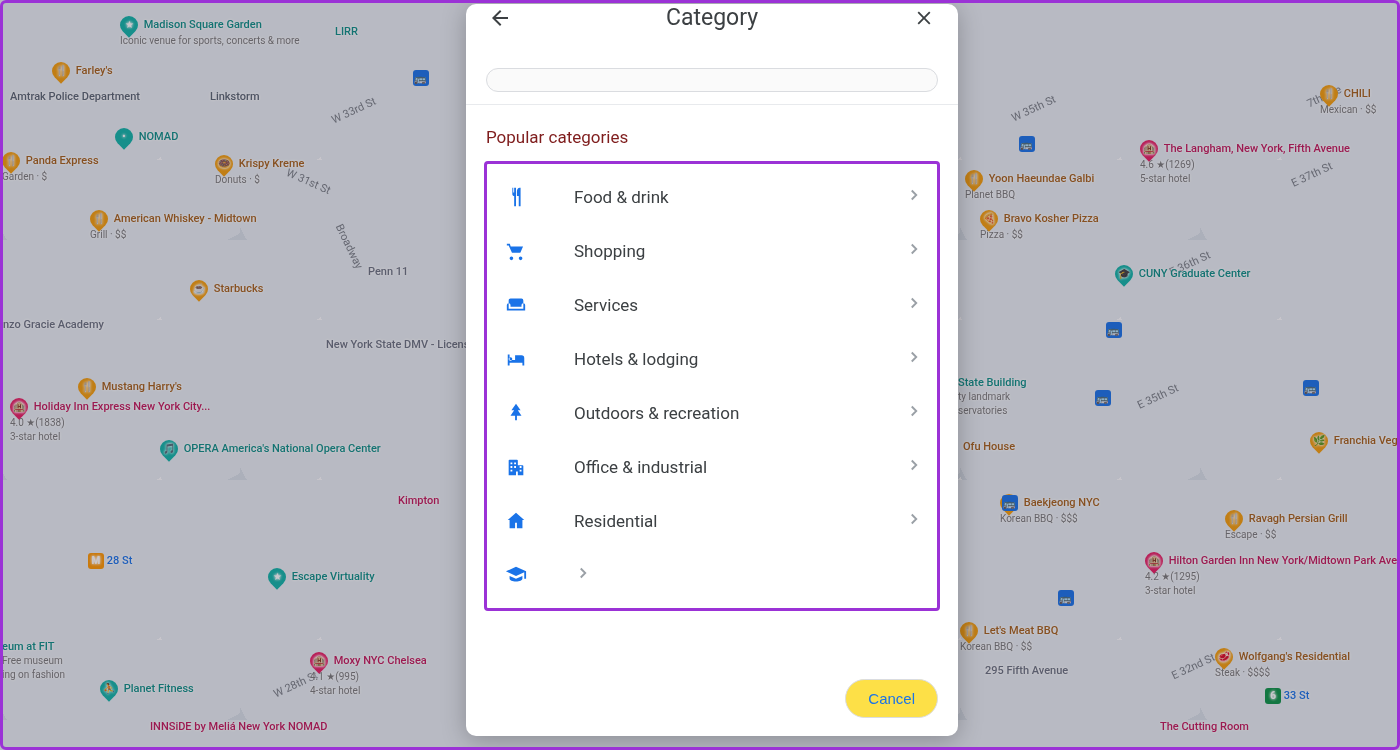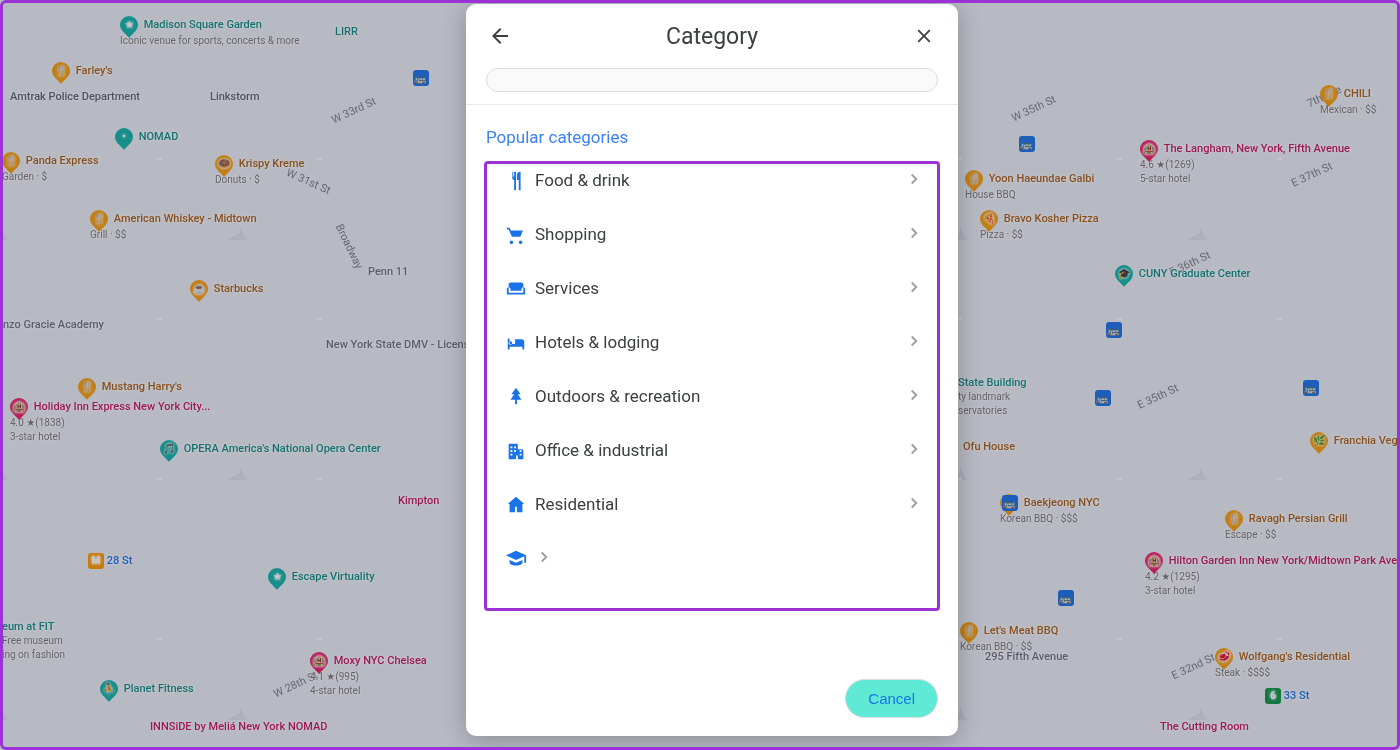--- a/index.html
+++ b/index.html
@@ -41,45 +41,45 @@
              display:flex;align-items:center;justify-content:center;color:#fff;font-size:10px;font-weight:700; }
   .subway-m { position:absolute; width:16px;height:16px;border-radius:3px;background:#ff9800;color:#fff;
               display:flex;align-items:center;justify-content:center;font-size:10px;font-weight:700; }
 
   
   .modal {
     position:absolute; left:466px; top:4px; width:492px; height:732px;
     background:#fff; border-radius:10px; box-shadow:0 4px 24px rgba(0,0,0,.25);
     display:flex; flex-direction:column;
   }
-  .modal-header { display:flex; align-items:center; height:64px; padding:8px 20px; }
+  .modal-header { display:flex; align-items:flex-start; height:64px; padding:0 20px; }
   .hdr-btn { width:28px; height:28px; display:flex;align-items:center;justify-content:center;
              cursor:pointer; border:none; background:none; color:#3c4043; }
   .modal-title { flex:1; text-align:center; font-size:23px; color:#3c4043; font-weight:400; }
   .search-wrap { padding:0 20px 12px; }
   .search-box { height:24px; border:1px solid #dadce0; border-radius:18px; background:#fafafa; }
   .divider { height:1px; background:#e8eaed; }
 
   .scroll { flex:1; overflow:auto; position:relative; padding:0 18px 8px; }
   .scroll::-webkit-scrollbar { width:8px; }
   .scroll::-webkit-scrollbar-thumb { background:#d0d3d7; border-radius:4px; }
 
-  .section-label { font-size:17px; color:#3b82f6; padding:22px 2px 14px; }
+  .section-label { font-size:17px; color:#7f1d1d; padding:22px 2px 14px; }
 
   .cat-list { border:3px solid #9b32d6; border-radius:4px; padding:6px 4px; }
-  .cat-item { display:flex; align-items:flex-start; height:54px; padding:0 10px 0 6px;
-              cursor:pointer; }
+  .cat-item { display:flex; align-items:center; height:54px; padding:0 10px 0 6px;
+              cursor:pointer;gap:39px; }
   .cat-icon { width:38px; display:flex; justify-content:center; color:#1a73e8; }
   .cat-icon svg { width:22px; height:22px; fill:#1a73e8; }
   .cat-label { flex:1; font-size:17px; color:#3c4043; }
   .cat-chevron { color:#5f6368; }
   .cat-chevron svg { width:18px;height:18px;fill:none;stroke:#9aa0a6;stroke-width:2.5; }
 
   .modal-footer { display:flex; justify-content:flex-end; padding:16px 20px 18px; }
-  .btn-cancel { border:1px solid #dadce0; background:#5eead4; color:#1a73e8;
+  .btn-cancel { border:1px solid #dadce0; background:#fde047; color:#1a73e8;
                 font-size:15px; padding:10px 22px; border-radius:22px; cursor:pointer; }
 
   
   .r-ne { transform: rotate(-25deg); }
   .r-se { transform: rotate( 24deg); }
 </style>
 </head>
 <body>
 
 <div class="map-bg"></div>
@@ -188,21 +188,21 @@
   <div class="poi" style="left:88px;top:553px">
     <span class="subway-m" style="position:static;display:inline-flex;">M</span>
     <span class="t1" style="color:#1a73e8">28 St</span>
   </div>
   <div class="poi" style="left:268px;top:568px">
     <span class="pin pin-attract">
         <span>★</span>
       </span>
     <span class="t1 attract">Escape Virtuality</span>
   </div>
-  <div class="poi" style="left:2px;top:620px">
+  <div class="poi" style="left:2px;top:640px">
     <span class="t1 attract">eum at FIT</span><br>
     <span class="t2" style="white-space:pre">Free museum
 ing on fashion</span>
   </div>
   <div class="poi" style="left:100px;top:680px">
     <span class="pin pin-attract">
         <span>⛹</span>
       </span>
     <span class="t1 attract">Planet Fitness</span>
   </div>
@@ -231,21 +231,21 @@
       </span>
     <span class="t1 lodge">The Langham, New York, Fifth Avenue</span><br>
     <span class="t2" style="white-space:pre">4.6 ★(1269)
 5-star hotel</span>
   </div>
   <div class="poi" style="left:965px;top:170px">
     <span class="pin pin-food">
         <span>🍴</span>
       </span>
     <span class="t1">Yoon Haeundae Galbi</span><br>
-    <span class="t2">House BBQ</span>
+    <span class="t2">Planet BBQ</span>
   </div>
   <div class="poi" style="left:980px;top:210px">
     <span class="pin pin-food">
         <span>🍕</span>
       </span>
     <span class="t1">Bravo Kosher Pizza</span><br>
     <span class="t2">Pizza · $$</span>
   </div>
   <div class="poi" style="left:1115px;top:265px">
     <span class="pin pin-attract">
@@ -296,21 +296,21 @@
     <span class="t1">Let's Meat BBQ</span><br>
     <span class="t2">Korean BBQ · $$</span>
   </div>
   <div class="poi" style="left:1215px;top:648px">
     <span class="pin pin-food">
         <span>🥩</span>
       </span>
     <span class="t1">Wolfgang's Residential</span><br>
     <span class="t2">Steak · $$$$</span>
   </div>
-  <div class="poi" style="left:985px;top:650px">
+  <div class="poi" style="left:985px;top:664px">
     <span class="t1" style="color:#6b7280">295 Fifth Avenue</span>
   </div>
   <div class="poi" style="left:1265px;top:688px">
     <span class="subway-m" style="position:static;display:inline-flex;background:#0d9447">6</span>
     <span class="t1" style="color:#1a73e8">33 St</span>
   </div>
   <div class="poi" style="left:1160px;top:720px">
     <span class="t1 lodge">The Cutting Room</span>
   </div>
 

